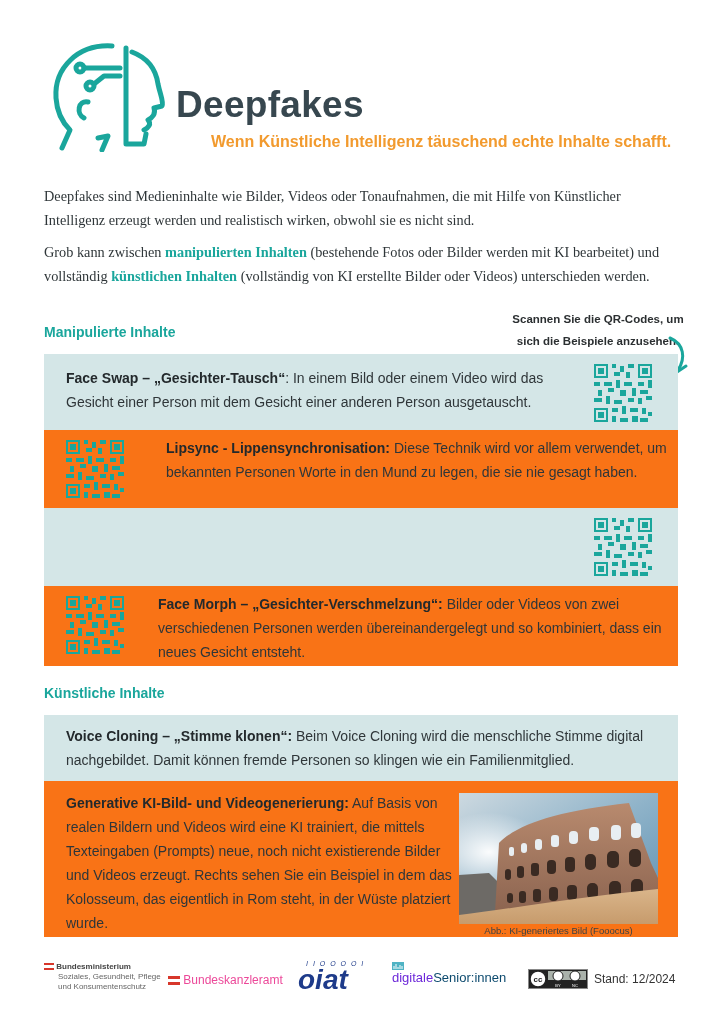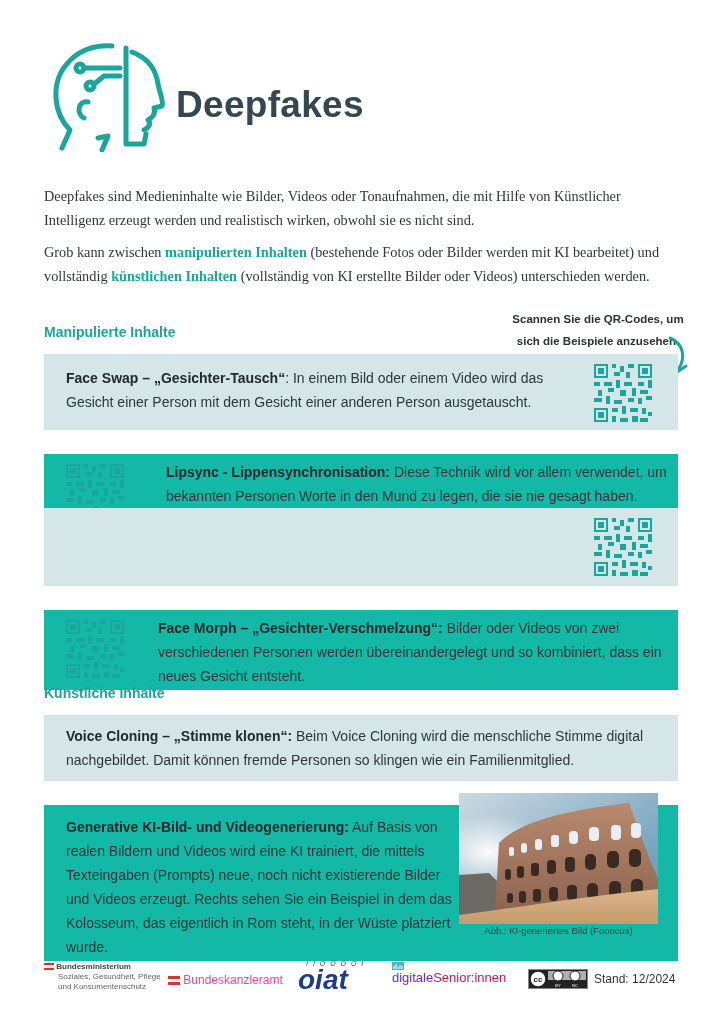--- a/index.html
+++ b/index.html
@@ -15,21 +15,21 @@
   .intro p { margin-bottom: 8px; }
   .hl { color: #1aa69c; font-weight: bold; }
 
   .section-heading { position: absolute; left: 44px; font-size: 14px; font-weight: bold; color: #1aa69c; }
 
   .hint { position: absolute; left: 503px; top: 308px; width: 190px; font-size: 11.5px; font-weight: bold; color: #2b2f31; line-height: 22px; text-align: center; }
   .hint-arrow { position: absolute; left: 664px; top: 336px; width: 26px; height: 40px; }
 
   .box { position: absolute; left: 44px; width: 634px; font-size: 14px; line-height: 24px; color: #2f3639; }
   .box.teal { background: #d4e6e7; }
-  .box.cream { background: #14b8a6; margin-top: 24px; }
+  .box.cream { background: #f97316; }
   .box .text b { color: #23292c; }
   .qr { position: absolute; width: 58px; height: 58px; }
 
   .photo { position: absolute; left: 459px; top: 793px; width: 199px; height: 131px; overflow: hidden; }
   .caption { position: absolute; left: 459px; top: 925px; width: 199px; text-align: center; font-size: 9.5px; color: #3c4245; }
 
   .footer { position: absolute; left: 44px; top: 960px; width: 640px; height: 44px; }
   .f-item { position: absolute; }
   .flag { display: inline-block; width: 10px; height: 7px; background: linear-gradient(#d7372b 0 33%, #fff 33% 66%, #d7372b 66%); vertical-align: middle; }
 </style>
@@ -42,20 +42,21 @@
     <path d="M78 8 L78 104 L96 104 L98 94"></path>
     <path d="M84 12 C100 18 108 30 110 44 C112 54 116 62 114 66 L106 68 C108 74 104 78 100 80 C104 84 100 88 96 90"></path>
     <path d="M36 28 L72 28"></path>
       <circle cx="32" cy="28" r="4"></circle>
     <path d="M46 44 L56 36 L72 36"></path>
       <circle cx="42" cy="46" r="4"></circle>
     <path d="M40 62 C30 60 28 74 36 78"></path>
     <path d="M50 98 L60 96 L54 110"></path>
   </svg>
   <div class="title">Deepfakes</div>
+  <div class="subtitle">Wenn Künstliche Intelligenz täuschend echte Inhalte schafft.</div>
 </div>
 
 <div class="intro">
   <p>Deepfakes sind Medieninhalte wie Bilder, Videos oder Tonaufnahmen, die mit Hilfe von Künstlicher Intelligenz erzeugt werden und realistisch wirken, obwohl sie es nicht sind.</p>
   <p><span>Grob kann zwischen </span><span class="hl">manipulierten Inhalten</span><span> (bestehende Fotos oder Bilder werden mit KI bearbeitet) und vollständig </span><span class="hl">künstlichen Inhalten</span><span> (vollständig von KI erstellte Bilder oder Videos) unterschieden werden.</span></p>
 </div>
 
 <div class="section-heading" style="top:324px;">Manipulierte Inhalte</div>
 <div class="hint">Scannen Sie die QR-Codes, um sich die Beispiele anzusehen.</div>
 <svg class="hint-arrow" viewBox="0 0 26 40" fill="none">
@@ -168,21 +169,21 @@
   </div>
   <div class="f-item" style="left:254px;top:0;">
     <div style="font-size:7px;color:#1e3b8a;letter-spacing:1.5px;font-style:italic;padding-left:8px;">I I O O O O I</div>
     <div style="font-size:28px;line-height:26px;font-weight:bold;font-style:italic;color:#1e3b8a;">oiat</div>
   </div>
   <div class="f-item" style="left:348px;top:6px;font-size:13px;">
     <svg width="12" height="10" viewBox="0 0 12 10" style="position:absolute;left:0;top:-4px;">
         <rect width="12" height="8" fill="#4fb3c4"></rect>
         <path d="M2 7V4M4 7V2M6 7V5M8 7V3M10 7V4" stroke="#fff" stroke-width="1"></path>
       </svg>
-    <span style="color:#6d28d9;position:relative;top:4px;">digitale</span><span style="color:#be185d;position:relative;top:4px;">Senior:innen</span>
+    <span style="color:#6d28d9;position:relative;top:4px;">digitale</span><span style="color:#0c4a6e;position:relative;top:4px;">Senior:innen</span>
   </div>
   <div class="f-item" style="left:484px;top:9px;width:60px;height:20px;background:#eab308;border-radius:2px;">
     <svg width="60" height="20" viewBox="0 0 60 20">
       <rect x="0.5" y="0.5" width="59" height="19" fill="#222" stroke="#888"></rect>
       <rect x="20" y="2" width="38" height="9" fill="#aab2ab"></rect>
       <circle cx="10" cy="10" r="8" fill="#fff" stroke="#222" stroke-width="1.5"></circle>
       <text x="10" y="13" font-size="8" font-weight="bold" text-anchor="middle" fill="#222" font-family="Liberation Sans, sans-serif">cc</text>
       <circle cx="30" cy="7" r="5" fill="#fff" stroke="#222"></circle>
       <circle cx="47" cy="7" r="5" fill="#fff" stroke="#222"></circle>
       <text x="30" y="18" font-size="4" text-anchor="middle" fill="#fff" font-family="Liberation Sans, sans-serif">BY</text>

